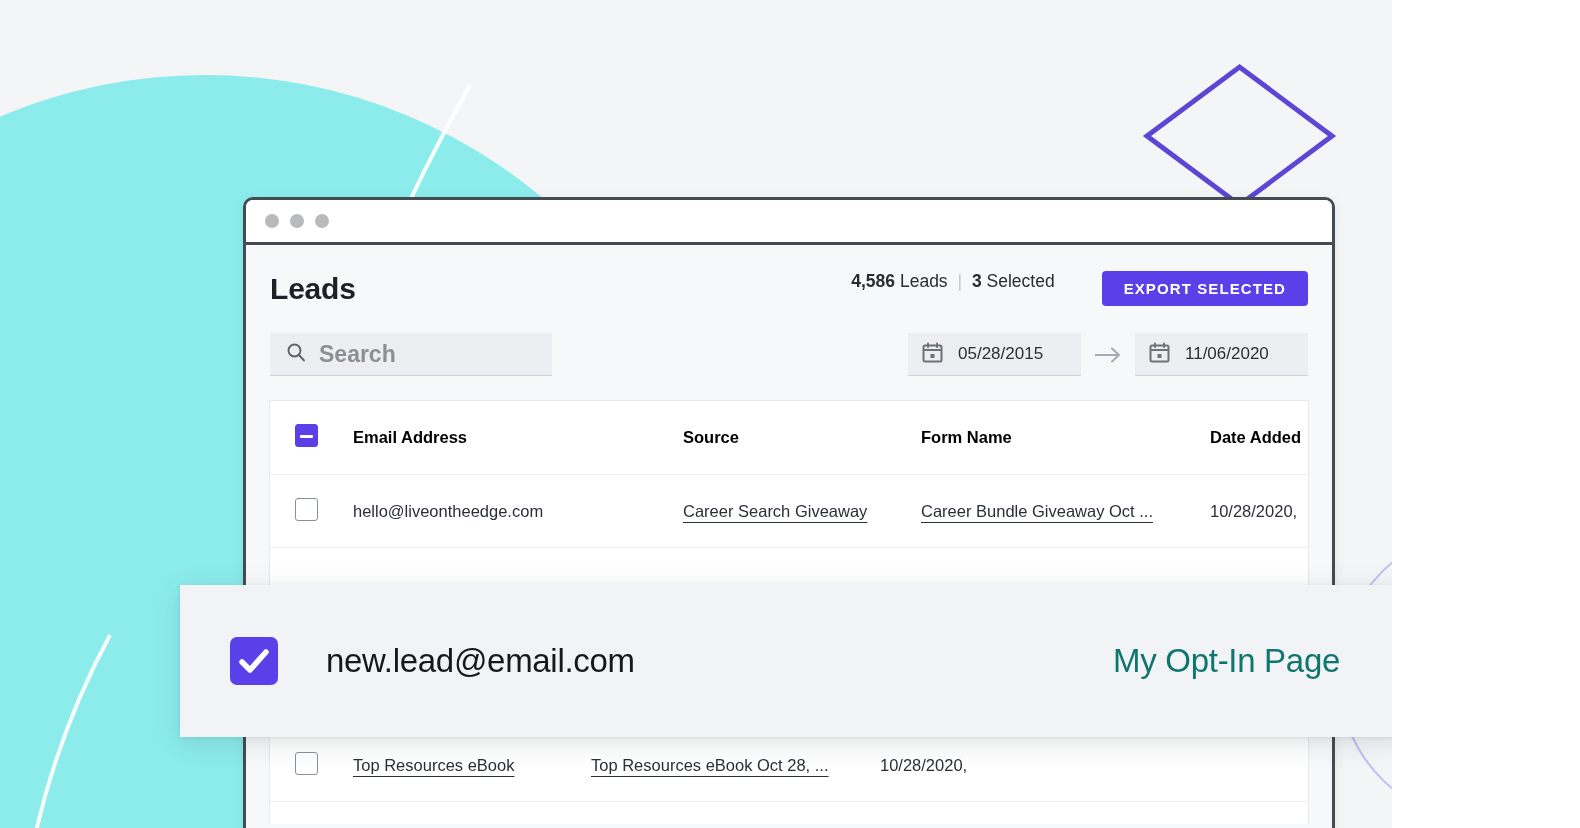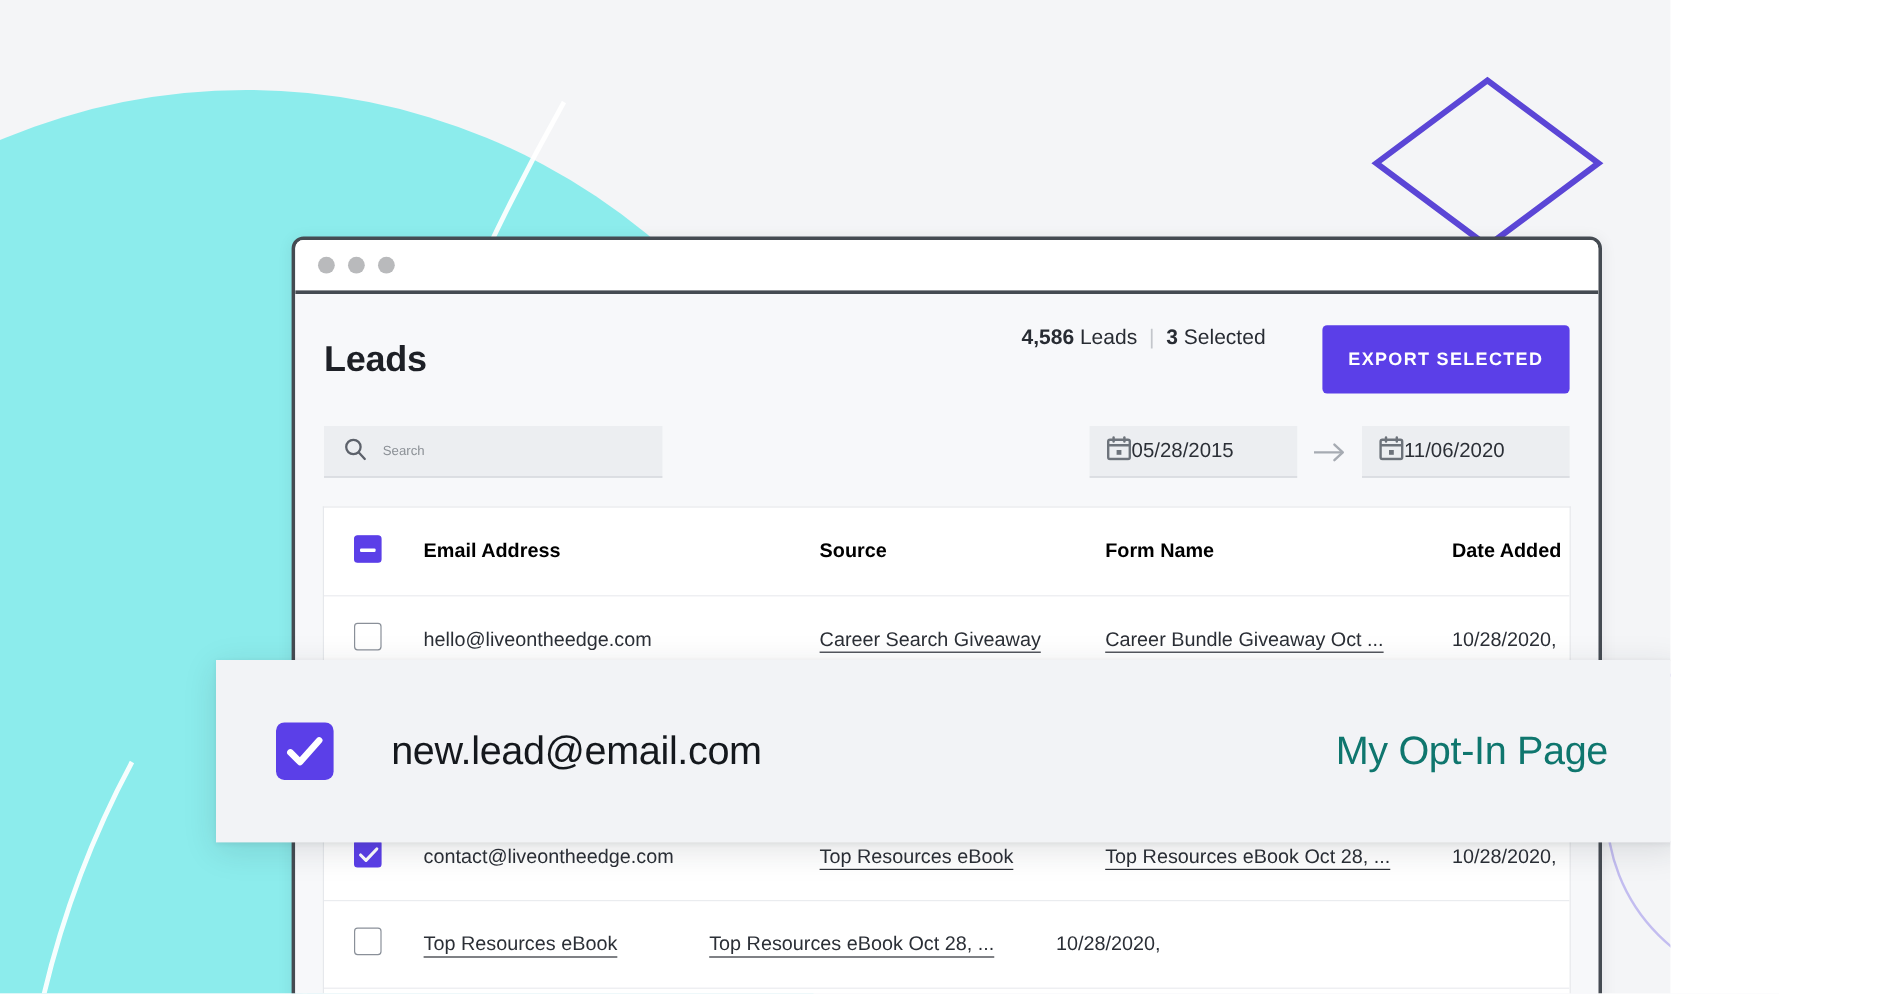--- a/index.html
+++ b/index.html
@@ -77,54 +77,55 @@
   .counts b { font-weight: bold; }
   .counts .sep { color: #c3c6cb; margin: 0 5px; font-weight: normal; }
   .export-btn {
     background: #5b3fe8;
     color: #ffffff;
     border: none;
     border-radius: 4px;
     font-size: 15px;
     font-weight: bold;
     letter-spacing: 1.1px;
-    padding: 20px 22px;
+    padding: 9px 22px;
     cursor: pointer;
     font-family: "Liberation Sans", sans-serif;
     white-space: nowrap;
   }
 
   
   .filter-row {
     display: flex; align-items: center; justify-content: space-between;
     padding: 27px 24px 0 24px;
   }
   .search-field {
     position: relative;
     width: 282px; height: 43px;
     background: #eceef1;
     border-bottom: 1px solid #cfd3d8;
     display: flex; align-items: center;
     padding-left: 16px; gap: 13px;
   }
   .search-input {
     border: none; background: transparent; outline: none;
-    font-size: 11px; color: #5d626b;
+    font-size: 23px; color: #5d626b;
     font-family: "Liberation Sans", sans-serif;
     width: 200px;
+    font-weight: bold;
   }
   .search-input::placeholder { color: #8b9096; }
 
   .date-group { display: flex; align-items: center; gap: 12px; }
   .date-field {
     width: 173px; height: 43px;
     background: #eceef1;
     border-bottom: 1px solid #cfd3d8;
     display: flex; align-items: center;
-    padding-left: 14px; 
+    padding-left: 14px; gap: 15px;
   }
   .date-val { font-size: 17px; color: #2b2f36; }
   .arrow-icon { color: #a6abb2; display: flex; align-items: center; }
 
   
   .table-panel {
     margin: 24px 23px 0 23px;
     background: #ffffff;
     border: 1px solid #e6e8ec;
     border-bottom: none;
@@ -165,21 +166,21 @@
   .cb.indet::after {
     content: ""; position: absolute;
     left: 4px; right: 4px; top: 10px;
     height: 3px; background: #fff; border-radius: 1px;
   }
   .cb.checked svg { position: absolute; left: 3px; top: 4px; }
 
   
   .overlay-card {
     position: absolute;
-    left: 180px; top: 550px;
+    left: 180px; top: 585px;
     width: 1220px; height: 152px;
     background: #f2f3f6;
     box-shadow: 0 6px 26px rgba(30,35,45,0.13), 0 1px 4px rgba(30,35,45,0.08);
     display: flex; align-items: center;
     padding: 0 60px 0 50px;
   }
   .ov-cb {
     width: 48px; height: 48px;
     background: #5b3fe8;
     border-radius: 7px;

